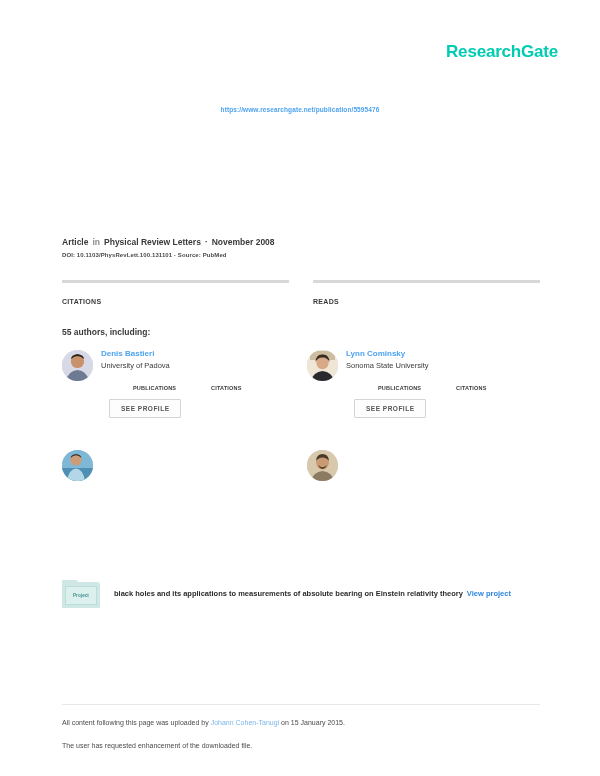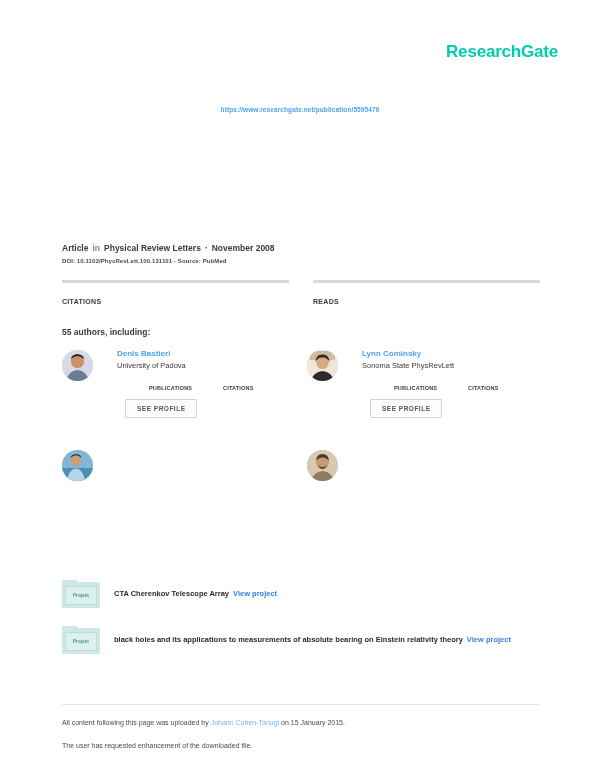--- a/index.html
+++ b/index.html
@@ -51,21 +51,20 @@
     letter-spacing: 0.1px;
     word-break: break-all;
   }
 
   
   .article-meta {
     position: absolute;
     top: 237px;
     left: 62px;
     width: 480px;
-    margin-top: 6px;
   }
   .article-line {
     font-size: 8.5px;
     font-weight: bold;
     color: #3a3a3a;
     display: flex;
     align-items: center;
     gap: 4px;
     white-space: nowrap;
   }
@@ -124,21 +123,21 @@
     top: 350px;
     left: 62px;
     width: 480px;
     display: grid;
     grid-template-columns: 235px 235px;
     column-gap: 10px;
     row-gap: 32px;
   }
   .author-card {
     display: flex;
-    gap: 24px;
+    gap: 8px;
     align-items: flex-start;
   }
   .avatar {
     width: 31px;
     height: 31px;
     border-radius: 50%;
     flex: 0 0 31px;
     overflow: hidden;
     position: relative;
     background: #cfd4e0;
@@ -362,21 +361,21 @@
         <svg viewBox="0 0 31 31">
           <rect width="31" height="31" fill="#efe6d6"></rect>
           <rect x="3" y="1" width="25" height="9" fill="#cdbda0"></rect>
           <circle cx="15.5" cy="13" r="6.2" fill="#d8a887"></circle>
           <path d="M8.5 12 Q9 4 15.5 4.5 Q22 4 22.5 12 Q20 7 15.5 7.5 Q11 7 8.5 12Z" fill="#3a2b20"></path>
           <path d="M4 31 Q6 22 15.5 21 Q25 22 27 31 Z" fill="#2a2a2e"></path>
         </svg>
       </div>
       <div class="author-body">
         <div class="author-name">Lynn Cominsky</div>
-        <div class="author-inst">Sonoma State PhysRevLett</div>
+        <div class="author-inst">Sonoma State University</div>
         <div class="author-stats">
           <div class="astat">
             <div class="astat-value"></div>
             <div class="astat-label">PUBLICATIONS</div>
           </div>
           <div class="astat">
             <div class="astat-value"></div>
             <div class="astat-label">CITATIONS</div>
           </div>
         </div>
@@ -406,42 +405,30 @@
           <path d="M4 31 Q6 22 15.5 21 Q25 22 27 31 Z" fill="#8b7b62"></path>
         </svg>
       </div>
     </div>
 
   </div>
 
 
   <div class="projects">
 
+
     <div class="project-row">
       <div class="project-icon">
         <div class="folder-tab"></div>
         <div class="folder-back"></div>
         <div class="folder-front">
           <span class="folder-word">Project</span>
         </div>
       </div>
       <div class="project-text">
-        <span class="project-title">CTA Cherenkov Telescope Array</span><span class="view-project">View project</span>
-      </div>
-    </div>
-
-    <div class="project-row">
-      <div class="project-icon">
-        <div class="folder-tab"></div>
-        <div class="folder-back"></div>
-        <div class="folder-front">
-          <span class="folder-word">Project</span>
-        </div>
-      </div>
-      <div class="project-text">
         <span class="project-title">black holes and its applications to measurements of absolute bearing on Einstein relativity theory</span><span class="view-project">View project</span>
       </div>
     </div>
 
   </div>
 
   <div class="footer-rule"></div>
   <div class="footer">
     <div class="footer-line">
       <span>All content following this page was uploaded by </span><span class="footer-link">Johann Cohen-Tanugi</span><span> on 15 January 2015.</span>

